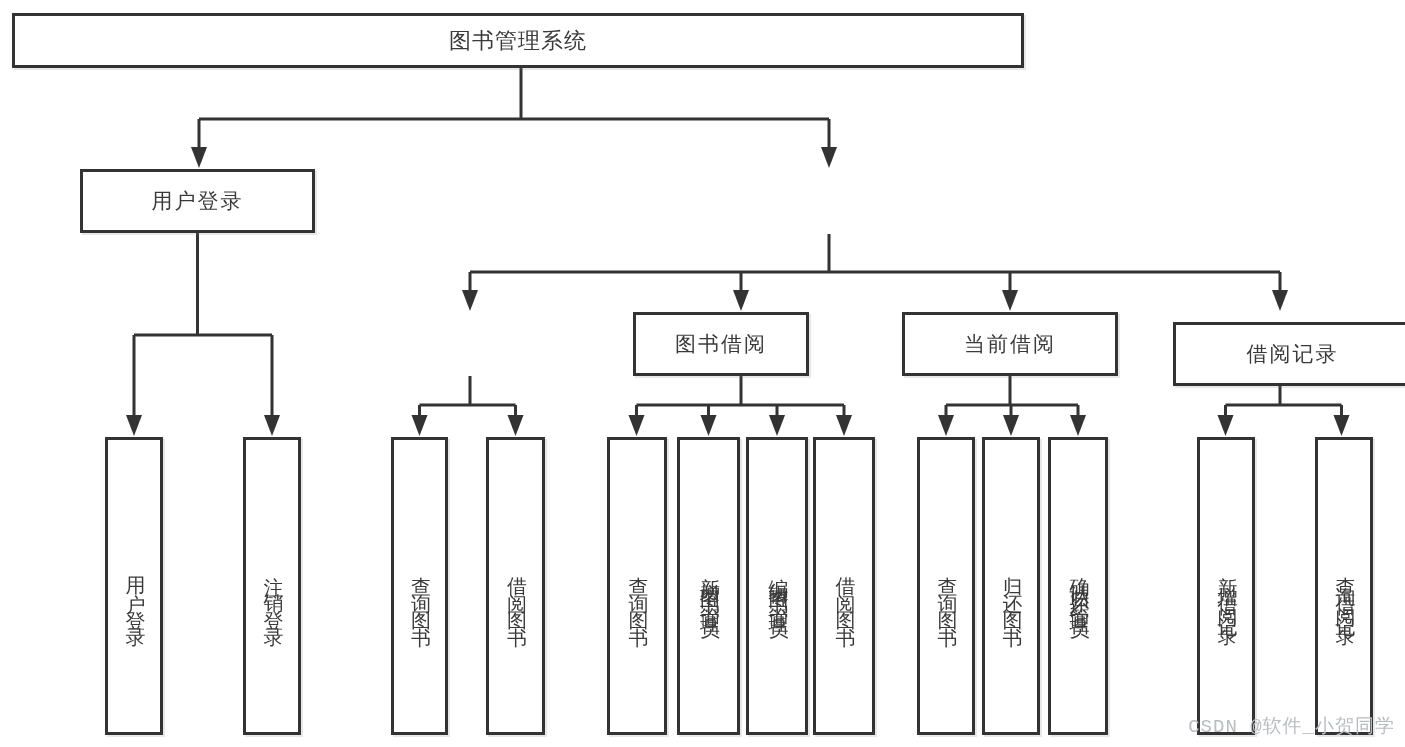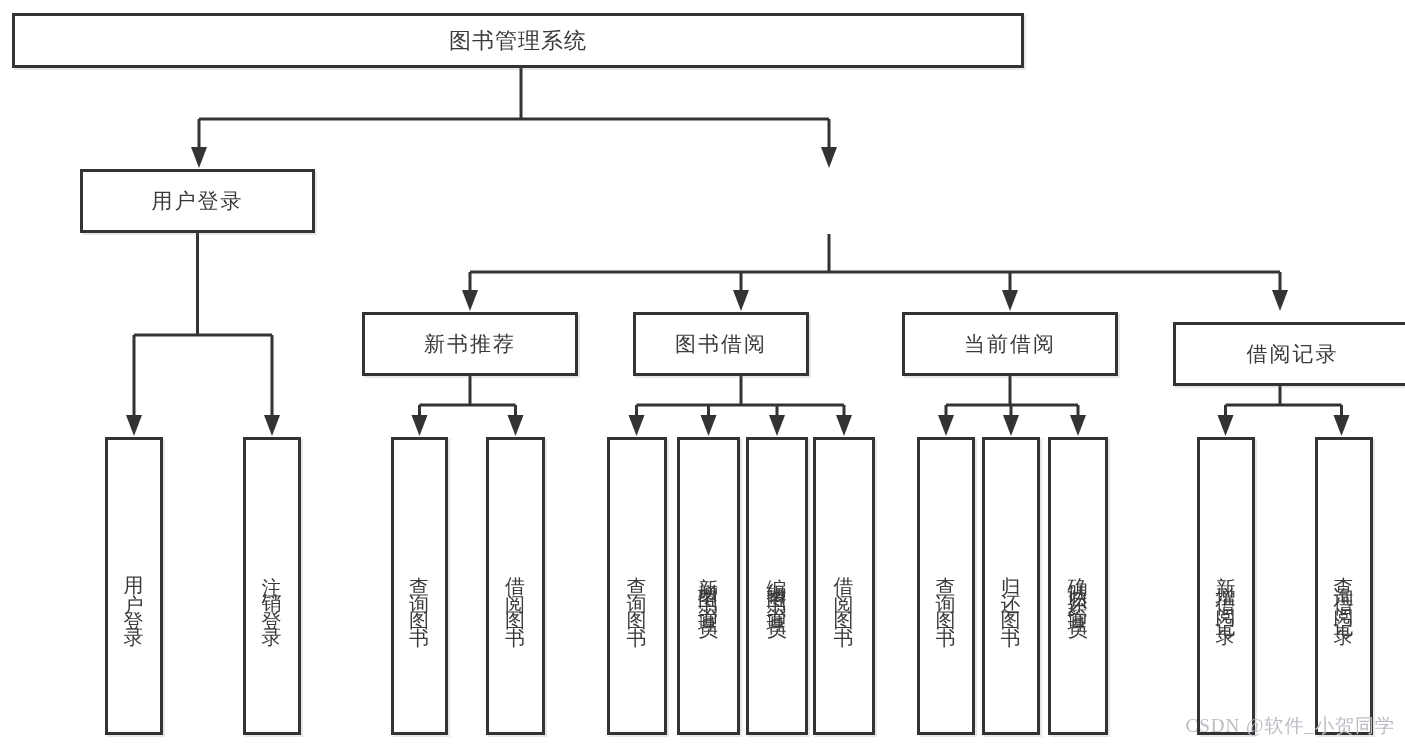--- a/index.html
+++ b/index.html
@@ -1,21 +1,21 @@
 <!DOCTYPE html>
 <html><head>
 <meta charset="utf-8">
 <style>
   html, body { margin: 0; padding: 0; background: #ffffff; }
   #stage {
     position: relative;
     width: 1405px;
     height: 747px;
     background: #ffffff;
-    font-family: Liberation Serif, serif;
+    font-family: Liberation Mono, monospace;
     overflow: hidden;
   }
   #wires { position: absolute; left: 0; top: 0; z-index: 1; }
   .node {
     position: absolute;
     box-sizing: border-box;
     border: 3px solid #333333;
     background: #ffffff;
     box-shadow: 2px 2px 0 rgba(130,130,130,0.18);
     display: flex;
@@ -114,21 +114,20 @@
       <polygon points="1070,415 1086,415 1078,436"></polygon>
       <polygon points="1217.5,415 1233.5,415 1225.5,436"></polygon>
       <polygon points="1333.5,415 1349.5,415 1341.5,436"></polygon>
     </g>
   </svg>
 
   <div class="node hbox root n-root">图书管理系统</div>
 
   <div class="node hbox n-login">用户登录</div>
 
-  <div class="node hbox n-rec">新书推荐</div>
   <div class="node hbox n-bor">图书借阅</div>
   <div class="node hbox n-cur">当前借阅</div>
   <div class="node hbox n-log">借阅记录</div>
 
   <div class="node vbox leaf ls-lg l-a">
     <span>用户登录</span>
   </div>
   <div class="node vbox leaf ls-lg l-b">
     <span>注销登录</span>
   </div>

